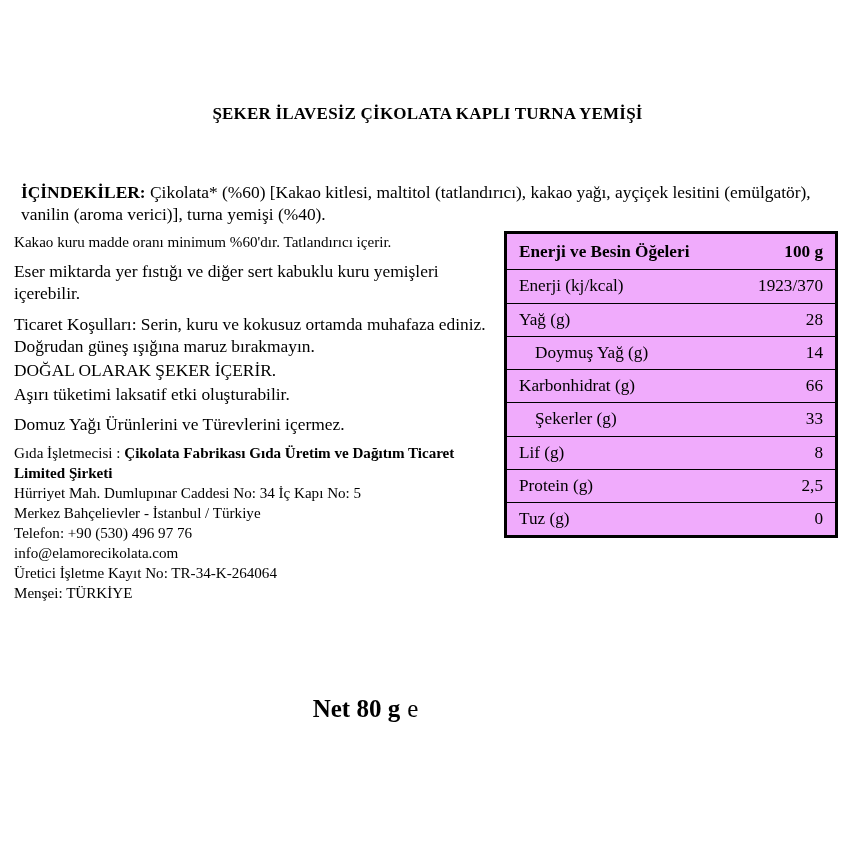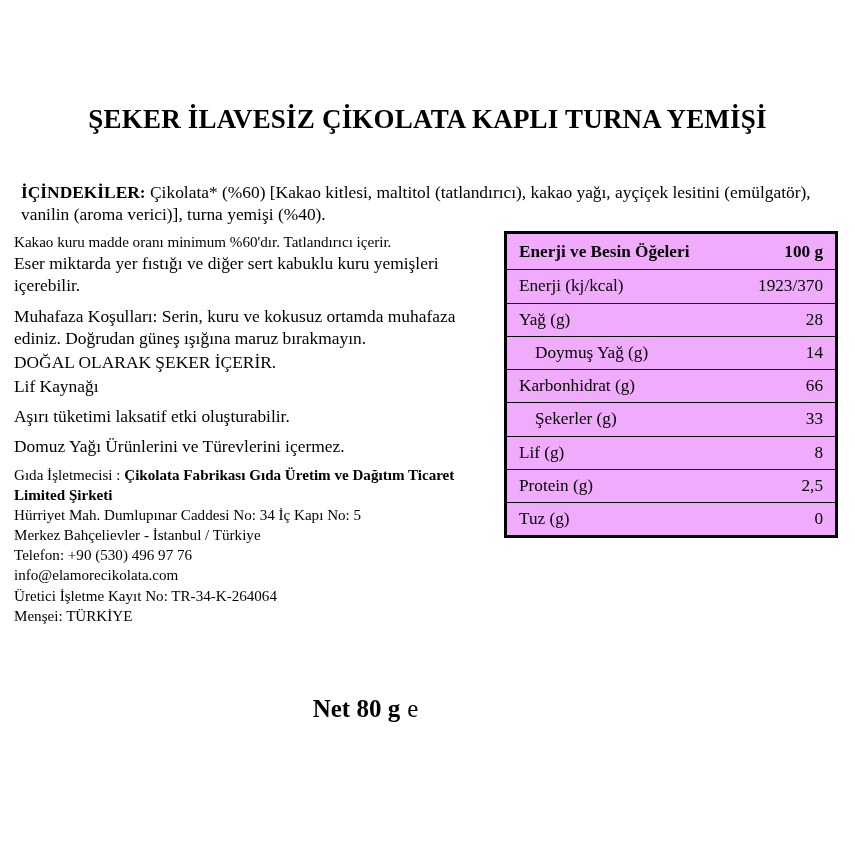--- a/index.html
+++ b/index.html
@@ -23,21 +23,21 @@
     background: #ffffff;
   }
 
   
   .product-title {
     position: absolute;
     top: 105px;
     left: 0;
     width: 855px;
     text-align: center;
-    font-size: 27px;
+    font-size: 17px;
     font-weight: bold;
     letter-spacing: 0.2px;
     line-height: 1.1;
     white-space: nowrap;
   }
 
   
   .info-column {
     position: absolute;
     top: 181px;
@@ -61,21 +61,21 @@
   }
 
   .para {
     font-size: 17.4px;
     line-height: 1.27;
     margin: 0 0 8px 0;
   }
   .para.small {
     font-size: 15.1px;
     line-height: 1.25;
-    margin-bottom: 1px;
+    margin-bottom: 9px;
   }
   .para.tight {
     margin-bottom: 2px;
   }
 
   
   .business-block {
     font-size: 15.1px;
     line-height: 1.33;
     margin-top: 7px;
@@ -158,25 +158,24 @@
   <div class="info-column">
 
     <p class="ingredients-line"><span class="lead">İÇİNDEKİLER:</span><span> Çikolata* (%60) [Kakao kitlesi, maltitol (tatlandırıcı), kakao yağı, ayçiçek lesitini (emülgatör), vanilin (aroma verici)], turna yemişi (%40).</span></p>
 
     <div class="left-col">
 
       <p class="para small">Kakao kuru madde oranı minimum %60'dır. Tatlandırıcı içerir.</p>
 
       <p class="para">Eser miktarda yer fıstığı ve diğer sert kabuklu kuru yemişleri içerebilir.</p>
 
-      <p class="para tight">Muhafaza Koşulları: Serin, kuru ve kokusuz ortamda muhafaza ediniz. Doğrudan güneş ışığına maruz bırakmayın.</p>
+      <p class="para tight">Ticaret Koşulları: Serin, kuru ve kokusuz ortamda muhafaza ediniz. Doğrudan güneş ışığına maruz bırakmayın.</p>
 
       <p class="para tight">DOĞAL OLARAK ŞEKER İÇERİR.</p>
 
-      <p class="para">Lif Kaynağı</p>
 
       <p class="para">Aşırı tüketimi laksatif etki oluşturabilir.</p>
 
       <p class="para">Domuz Yağı Ürünlerini ve Türevlerini içermez.</p>
 
       <div class="business-block">
         <p class="operator-line"><span>Gıda İşletmecisi : </span><span class="operator-name">Çikolata Fabrikası Gıda Üretim ve Dağıtım Ticaret Limited Şirketi</span></p>
         <p class="contact-line">Hürriyet Mah. Dumlupınar Caddesi No: 34 İç Kapı No: 5</p>
         <p class="contact-line">Merkez Bahçelievler - İstanbul / Türkiye</p>
         <p class="contact-line">Telefon: +90 (530) 496 97 76</p>

